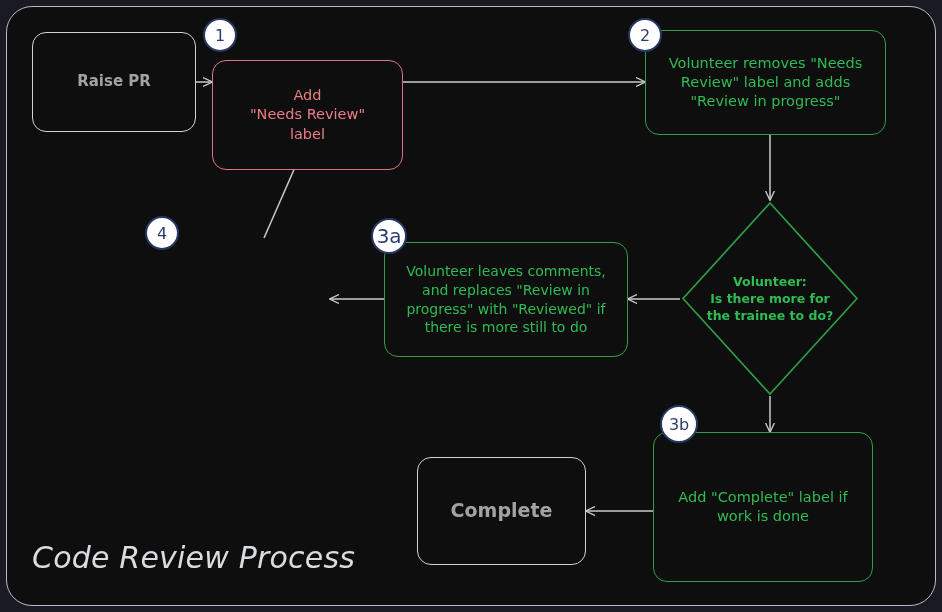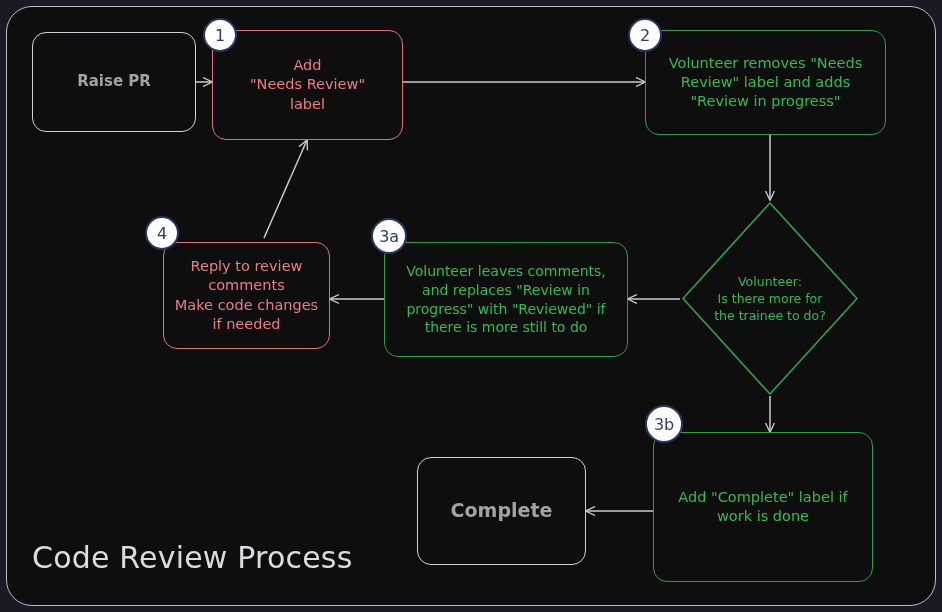--- a/index.html
+++ b/index.html
@@ -55,26 +55,27 @@
     text-align: center;
     border-radius: 14px;
     border-width: 1.7px;
     border-style: solid;
     background: #0e0e0e;
     line-height: 1.33;
   }
   .node .txt { display: block; padding: 0 8px; }
 
   .node.plain  { border-color: #cfd2d8; color: #a3a3a3; font-weight: bold; }
-  .node.red    { border-color: #e4717f; color: #ec7c86; }
+  .node.red    { border-color: #e4717f; color: #ec7c86; margin-top: 30px; }
   .node.green  { border-color: #2f9e48; color: #2fbc52; }
 
   
   .diamond-wrap {
     position: absolute;
+    font-weight: bold;
   }
   .diamond-shape {
     position: absolute;
     left: 0; top: 0;
     width: 100%; height: 100%;
   }
   .diamond-label {
     position: absolute;
     left: 0; top: 0;
     width: 100%; height: 100%;
@@ -105,20 +106,21 @@
 
   
   .diagram-title {
     position: absolute;
     left: 32px;
     top: 540px;
     font-size: 30px;
     color: #d9dce1;
     letter-spacing: 0.2px;
     white-space: nowrap;
+    font-style: italic;
   }
 </style>
 </head>
 <body>
 
 <div id="canvas">
 
   <div class="frame"></div>
 
   <svg id="edges" viewBox="0 0 942 612" xmlns="http://www.w3.org/2000/svg">
@@ -174,39 +176,34 @@
     <div class="diamond-label" style="font-size:12.5px;">
       <span>Volunteer:<br>Is there more for<br>the trainee to do?</span>
     </div>
   </div>
 
   <div class="node green" style="left:384px; top:242px; width:244px; height:115px; font-size:14px;justify-content:center;">
     <span class="txt">
       Volunteer leaves comments, and replaces "Review in progress" with "Reviewed" if there is more still to do
     </span>
   </div>
-  <div class="badge" style="left:371px; top:218px; width:36px; height:36px; font-size:16px;">
+  <div class="badge" style="left:371px; top:218px; width:36px; height:36px; font-size:20px;">
     <span>3a</span>
   </div>
 
-  <div class="node red" style="left:163px; top:242px; width:167px; height:107px; font-size:14.5px;">
-    <span class="txt">
-      Reply to review comments<br>Make code changes<br>if needed
-    </span>
-  </div>
   <div class="badge" style="left:145px; top:216px; width:34px; height:34px; font-size:16px;">
     <span>4</span>
   </div>
 
   <div class="node green" style="left:653px; top:432px; width:220px; height:150px; font-size:14.5px;">
     <span class="txt">
       Add "Complete" label if work is done
     </span>
   </div>
-  <div class="badge" style="left:645px; top:405px; width:38px; height:38px; font-size:16px;">
+  <div class="badge" style="left:660px; top:405px; width:38px; height:38px; font-size:16px;">
     <span>3b</span>
   </div>
 
   <div class="node plain" style="left:417px; top:457px; width:169px; height:108px; font-size:19px;">
     <span class="txt">Complete</span>
   </div>
 
   <div class="diagram-title">Code Review Process</div>
 
 </div>

